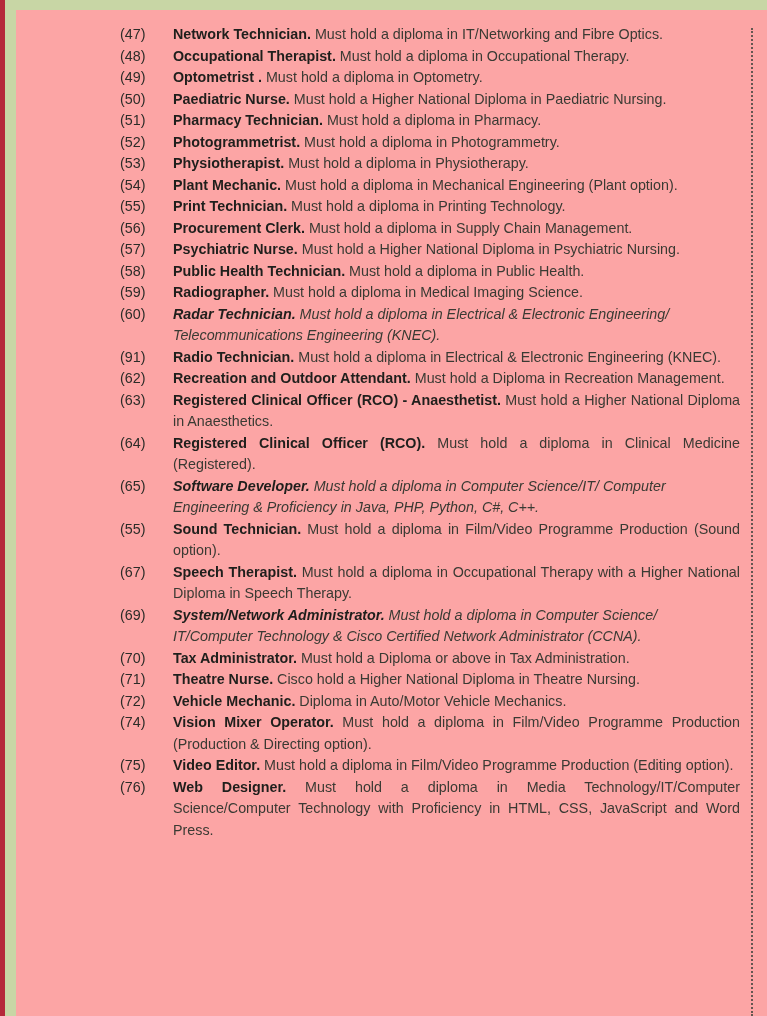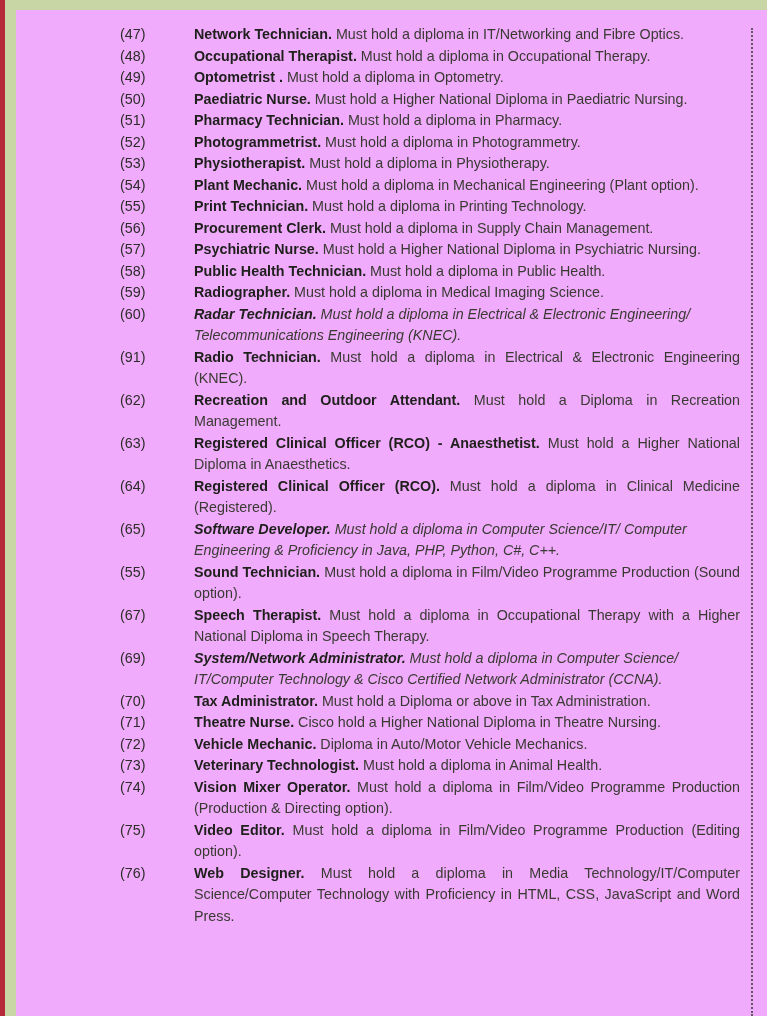--- a/index.html
+++ b/index.html
@@ -30,21 +30,21 @@
     width: 5px;
     height: 100%;
     background: #b5293a;
   }
   .content-sheet {
     position: absolute;
     left: 16px;
     top: 10px;
     right: 0;
     bottom: 0;
-    background: #f0abfc;          
+    background: #fca5a5;          
     overflow: hidden;
   }
   .dotted-rule {
     position: absolute;
     top: 18px;
     right: 14px;
     bottom: 0;
     width: 0;
     border-left: 2px dotted #4a4a42;
     opacity: .85;
@@ -73,21 +73,20 @@
     width: 53px;
     text-align: left;
     white-space: nowrap;
     color: #2c2c28;
   }
   .body-text {
     flex: 1 1 auto;
     text-align: justify;
     text-justify: inter-word;
     hyphens: none;
-    margin-left: 21px;
   }
   .body-text.ragged {
     text-align: left;
     font-style: italic;
   }
   .title {
     font-weight: bold;
     color: #1f1f1c;
   }
   .desc {
@@ -201,24 +200,20 @@
         </li>
         <li class="item">
           <span class="num">(71)</span>
           <span class="body-text"><span class="title">Theatre Nurse.</span><span class="desc"> Cisco hold a Higher National Diploma in Theatre Nursing.</span></span>
         </li>
         <li class="item">
           <span class="num">(72)</span>
           <span class="body-text"><span class="title">Vehicle Mechanic.</span><span class="desc"> Diploma in Auto/Motor Vehicle Mechanics.</span></span>
         </li>
         <li class="item">
-          <span class="num">(73)</span>
-          <span class="body-text"><span class="title">Veterinary Technologist.</span><span class="desc"> Must hold a diploma in Animal Health.</span></span>
-        </li>
-        <li class="item">
           <span class="num">(74)</span>
           <span class="body-text"><span class="title">Vision Mixer Operator.</span><span class="desc"> Must hold a diploma in Film/Video Programme Production (Production &amp; Directing option).</span></span>
         </li>
         <li class="item">
           <span class="num">(75)</span>
           <span class="body-text"><span class="title">Video Editor.</span><span class="desc"> Must hold a diploma in Film/Video Programme Production (Editing option).</span></span>
         </li>
         <li class="item">
           <span class="num">(76)</span>
           <span class="body-text"><span class="title">Web Designer.</span><span class="desc"> Must hold a diploma in Media Technology/IT/Computer Science/Computer Technology with Proficiency in HTML, CSS, JavaScript and Word Press.</span></span>

